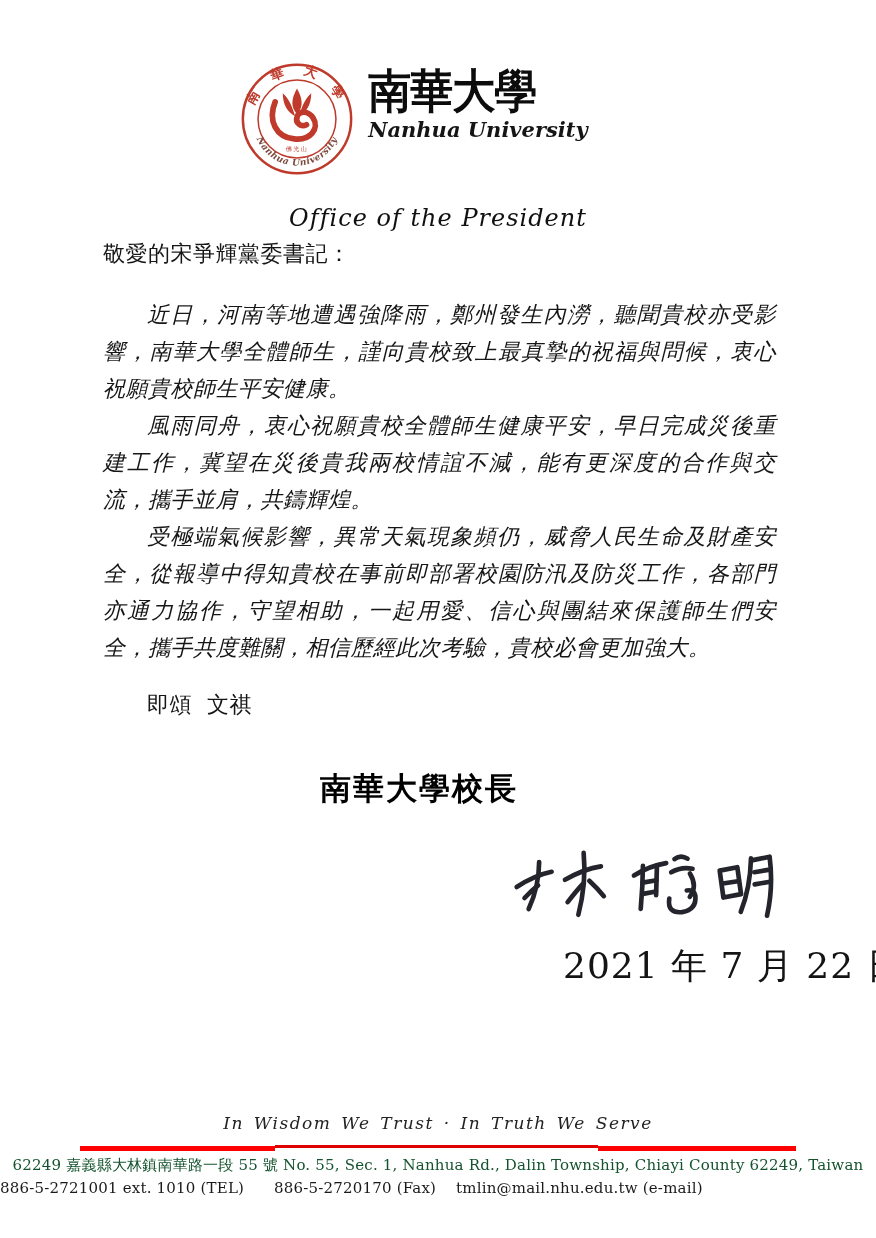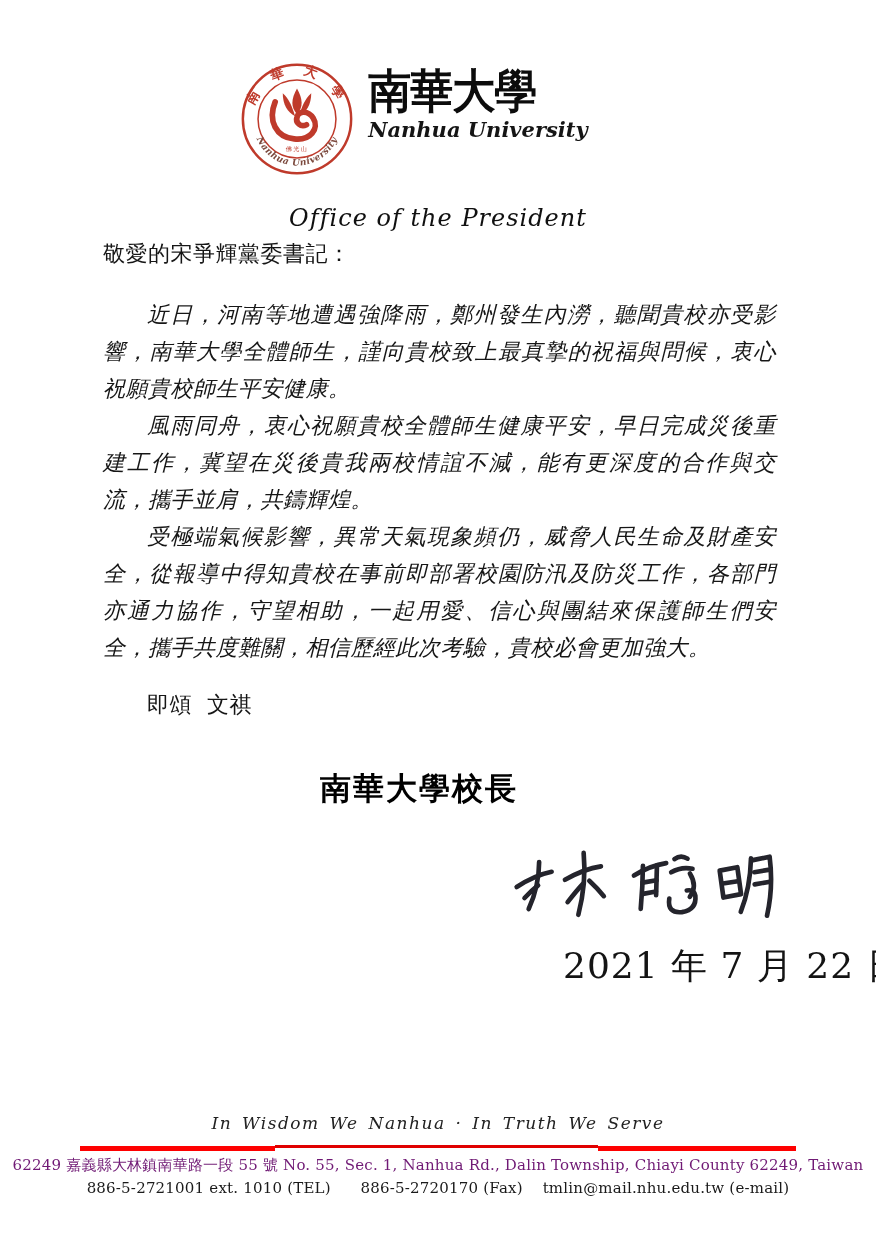--- a/index.html
+++ b/index.html
@@ -72,25 +72,25 @@
   .red-rule {
     position: absolute; top: 1144px; left: 80px; width: 716px; height: 7px;
     display: flex; align-items: flex-start;
   }
   .red-rule .seg-thick { height: 5px; margin-top: 2px; }
   .red-rule .seg-left  { width: 195px; }
   .red-rule .seg-mid   { width: 323px; height: 3px; margin-top: 1px; }
   .red-rule .seg-right { width: 198px; }
   .addr-line1 {
     position: absolute; top: 1156px; left: 0; width: 876px;
-    text-align: center; font-size: 15px; letter-spacing: 0.2px; color: #701a75;
+    text-align: center; font-size: 15px; letter-spacing: 0.2px; color: #14532d;
   }
   .addr-line2 {
     position: absolute; top: 1179px; left: 0; width: 876px;
-    text-align: center; font-size: 15px; letter-spacing: 0.2px; color: #1a1a1a;
+    font-size: 15px; letter-spacing: 0.2px; color: #1a1a1a;
     white-space: pre;
   }
 </style>
 </head>
 <body>
 
 <div class="page">
 
   <div class="header">
     <div class="logo-row">
@@ -164,21 +164,21 @@
         <path d="M274,40 Q272,72 261,97"></path>
         <path d="M276,42 L294,39 Q297,72 289,102"></path>
         <path d="M277,55 L292,53"></path>
         <path d="M277,68 L292,66"></path>
       </g>
     </svg>
   </div>
 
   <div class="date-line">2021 年 7 月 22 日</div>
 
-  <div class="motto">In Wisdom We Nanhua · In Truth We Serve</div>
+  <div class="motto">In Wisdom We Trust · In Truth We Serve</div>
 
   <div class="red-rule">
     <span class="seg-thick seg-left" style="background:#fe0000"></span>
     <span class="seg-mid" style="background:#e00000"></span>
     <span class="seg-thick seg-right" style="background:#fe0000"></span>
   </div>
 
   <div class="addr-line1">62249 嘉義縣大林鎮南華路一段 55 號  No. 55, Sec. 1, Nanhua Rd., Dalin Township, Chiayi County 62249, Taiwan</div>
   <div class="addr-line2">886-5-2721001 ext. 1010 (TEL)      886-5-2720170 (Fax)    tmlin@mail.nhu.edu.tw (e-mail)</div>
 

